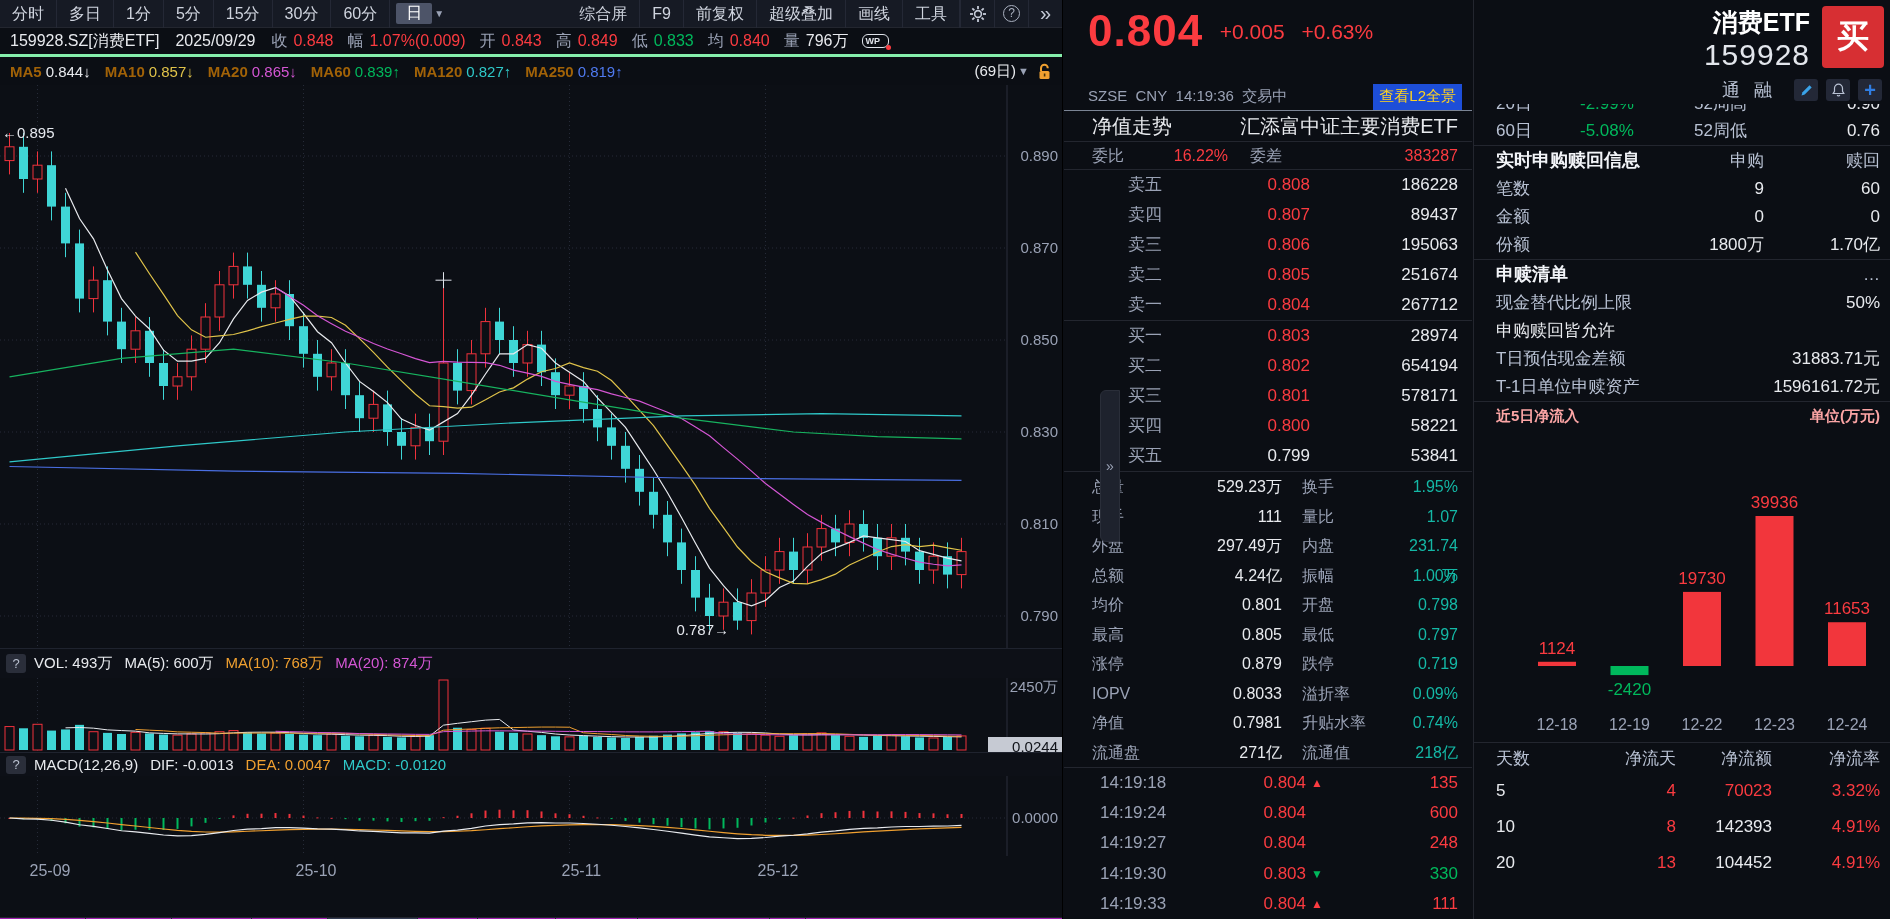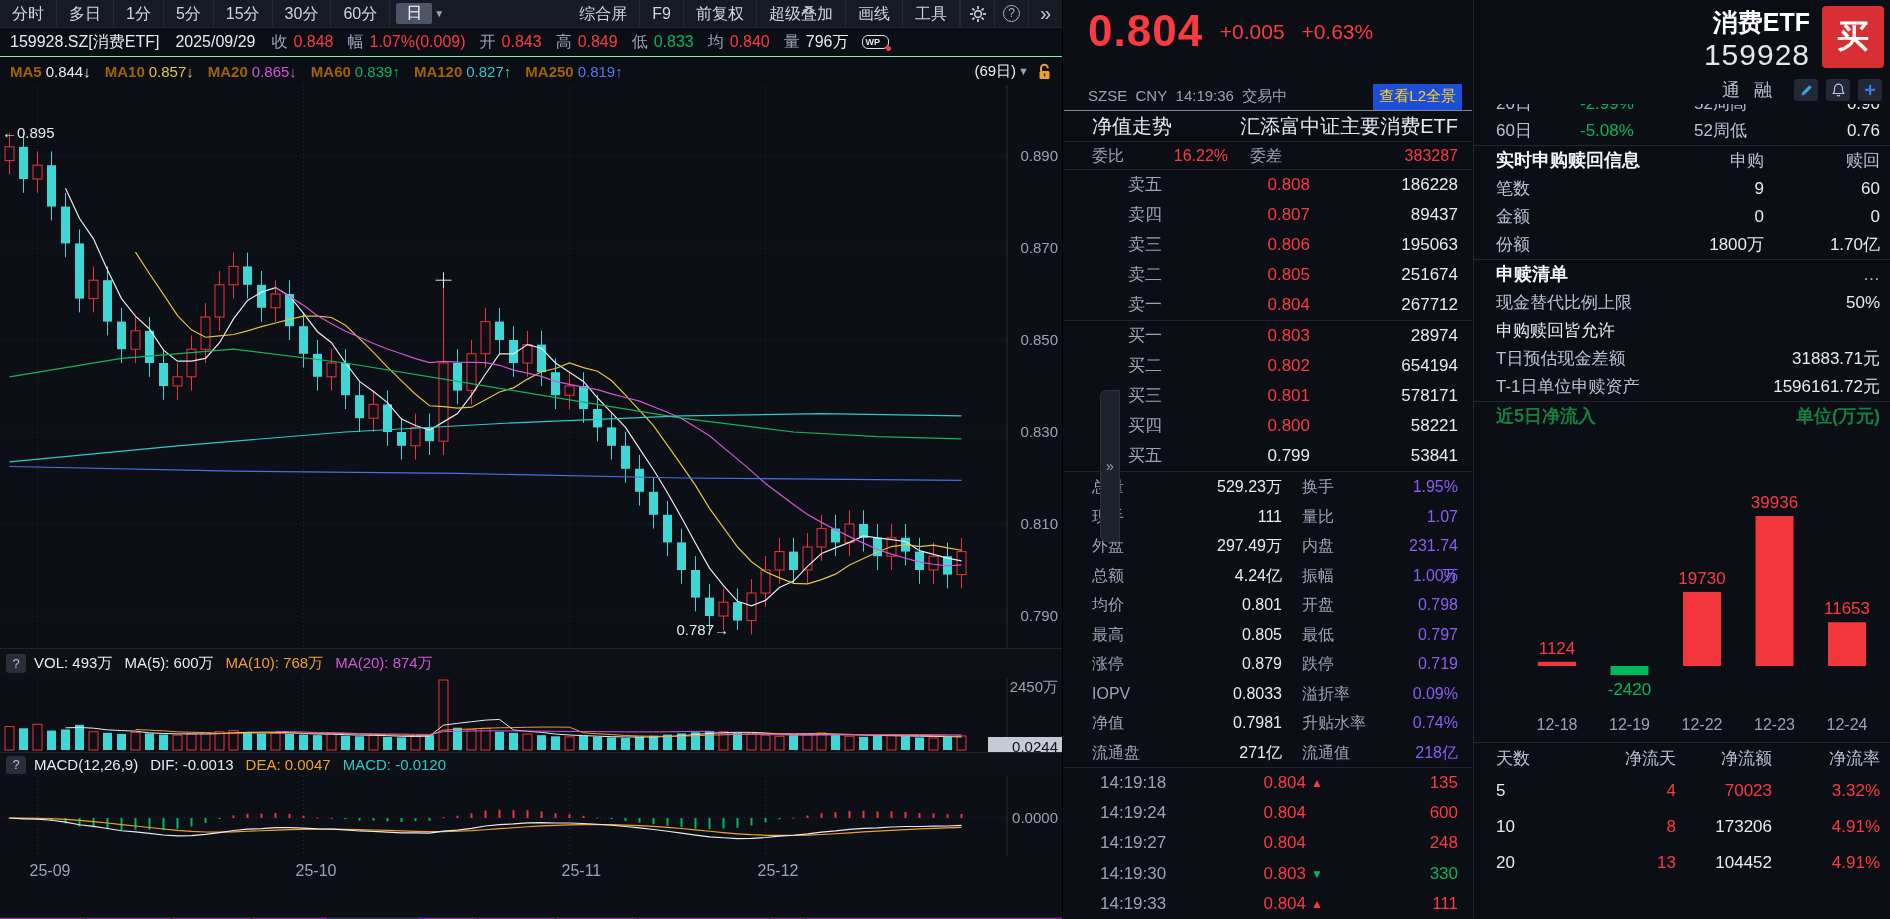--- a/index.html
+++ b/index.html
@@ -11,21 +11,21 @@
   .tb1{position:absolute;left:0;top:0;width:100%;height:28px;background:#161a24;display:flex;align-items:center;
        font-size:16px;color:#cfd4de;border-bottom:1px solid #23262f;}
   .tb1 .it{padding:0 12px;height:28px;line-height:28px;border-right:1px solid #242835;cursor:pointer;white-space:nowrap;}
   .tb1 .sel{background:#4d5468;color:#fff;border-radius:2px;margin-left:6px;padding:0 10px;}
   .tb1 .caret{color:#9aa2b5;font-size:10px;padding:0 6px 0 2px;}
   .tb1 .spacer{flex:1;}
   .tb1 .iconit{width:34px;display:flex;align-items:center;justify-content:center;height:28px;border-left:1px solid #242835;cursor:pointer;}
   .qmark{display:inline-block;width:17px;height:17px;border:1.5px solid #aab1c0;border-radius:50%;
          text-align:center;line-height:15px;font-size:12px;color:#aab1c0;}
   .tb2{position:absolute;left:0;top:28px;width:100%;height:29px;display:flex;align-items:center;
-       font-size:16px;background:#0b0e14;border-bottom:1px solid #86efac;padding-left:10px;white-space:nowrap;}
+       font-size:16px;background:#0b0e14;border-bottom:3px solid #86efac;padding-left:10px;white-space:nowrap;}
   .tb2 span{margin-right:6px;}
   .tb3{position:absolute;left:0;top:57px;width:100%;height:28px;display:flex;align-items:center;
        font-size:15px;background:#0b0e14;padding-left:10px;white-space:nowrap;}
   .tb3 .lab{color:#a16207;margin-right:4px;font-weight:bold;}
   .tb3 .v{margin-right:14px;}
   .lbl{color:#9aa2b5;}
   .red{color:#fb3b40;}
   .grn{color:#00b85c;}
   .wht{color:#e8eaee;}
   .yel{color:#e0c34a;}
@@ -69,21 +69,21 @@
   .wbrow .wv2{flex:1;text-align:right;}
   .obrow{height:30px;line-height:30px;display:flex;padding:0 14px 0 64px;cursor:pointer;}
   .obl{width:70px;color:#9aa2b5;}
   .obp{width:112px;text-align:right;color:#fb3b40;}
   .obp.w{color:#e8eaee;}
   .obv{flex:1;text-align:right;color:#e8eaee;}
   .qrow{height:29.5px;line-height:29.5px;display:flex;padding:0 14px 0 28px;font-size:16px;}
   .sl{width:86px;color:#9aa2b5;}
   .sv{width:104px;text-align:right;color:#e8eaee;}
   .sl2{width:100px;margin-left:20px;color:#9aa2b5;}
-  .sv2{flex:1;text-align:right;color:#8b5cf6;}
+  .sv2{flex:1;text-align:right;color:#14b8a6;}
   .tkrow{height:30.2px;line-height:30.2px;display:flex;padding:0 14px 0 36px;font-size:17px;}
   .tkt{width:110px;color:#9aa2b5;}
   .tkp{width:96px;text-align:right;color:#fb3b40;}
   .tkd{width:22px;text-align:center;font-size:12px;}
   .tkv{flex:1;text-align:right;}
   .collapse-tab{position:absolute;left:36px;top:390px;width:20px;height:152px;background:#1e222d;border:1px solid #2a2e39;
                 border-radius:6px 0 0 6px;display:flex;align-items:center;justify-content:center;color:#9aa2b5;
                 font-size:14px;cursor:pointer;}
   
   .panel-col{position:absolute;left:1473px;top:0;width:417px;height:919px;background:#0b0e14;border-left:1px solid #23262f;font-size:17px;}
@@ -107,21 +107,21 @@
   .pht{font-weight:bold;color:#f2f4f8;font-size:18px;flex:1;}
   .phc1{width:100px;text-align:right;color:#b9c2d4;}
   .phc2{width:116px;text-align:right;color:#b9c2d4;}
   .prrow{height:28px;line-height:28px;display:flex;padding:0 10px 0 22px;}
   .prl{flex:1;color:#b9c2d4;}
   .prv1{width:100px;text-align:right;color:#e8eaee;}
   .prv2{width:116px;text-align:right;color:#e8eaee;}
   .plrow{height:28px;line-height:28px;display:flex;padding:0 10px 0 22px;}
   .pll{flex:1;color:#b9c2d4;}
   .plv{text-align:right;color:#e8eaee;}
-  .nfhead{height:28px;line-height:28px;display:flex;padding:0 10px 0 22px;font-weight:bold;color:#15803d;font-size:18px;align-items:flex-end;}
+  .nfhead{height:28px;line-height:28px;display:flex;padding:0 10px 0 22px;font-weight:bold;color:#fca5a5;font-size:15px;align-items:flex-end;}
   .nfhead .u{margin-left:auto;}
   .ftab{display:flex;height:28px;line-height:28px;padding:0 10px 0 22px;font-size:17px;}
   .ftab.hd{color:#b9c2d4;height:30px;line-height:32px;}
   .f1{width:70px;}
   .f2{width:110px;text-align:right;}
   .f3{width:96px;text-align:right;}
   .f4{flex:1;text-align:right;}
   .frow{height:36px;line-height:36px;}
   svg text{font-family:"Liberation Sans","DejaVu Sans",sans-serif;}
   .grid{stroke:#262b38;stroke-dasharray:1 3;stroke-width:1;}
@@ -874,21 +874,21 @@
     </div>
     <div class="ftab frow">
       <span class="f1 wht">5</span>
       <span class="f2 red">4</span>
       <span class="f3 red">70023</span>
       <span class="f4 red">3.32%</span>
     </div>
     <div class="ftab frow">
       <span class="f1 wht">10</span>
       <span class="f2 red">8</span>
-      <span class="f3 wht">173206</span>
+      <span class="f3 wht">142393</span>
       <span class="f4 red">4.91%</span>
     </div>
     <div class="ftab frow">
       <span class="f1 wht">20</span>
       <span class="f2 red">13</span>
       <span class="f3 wht">104452</span>
       <span class="f4 red">4.91%</span>
     </div>
   </div>
 </div>

